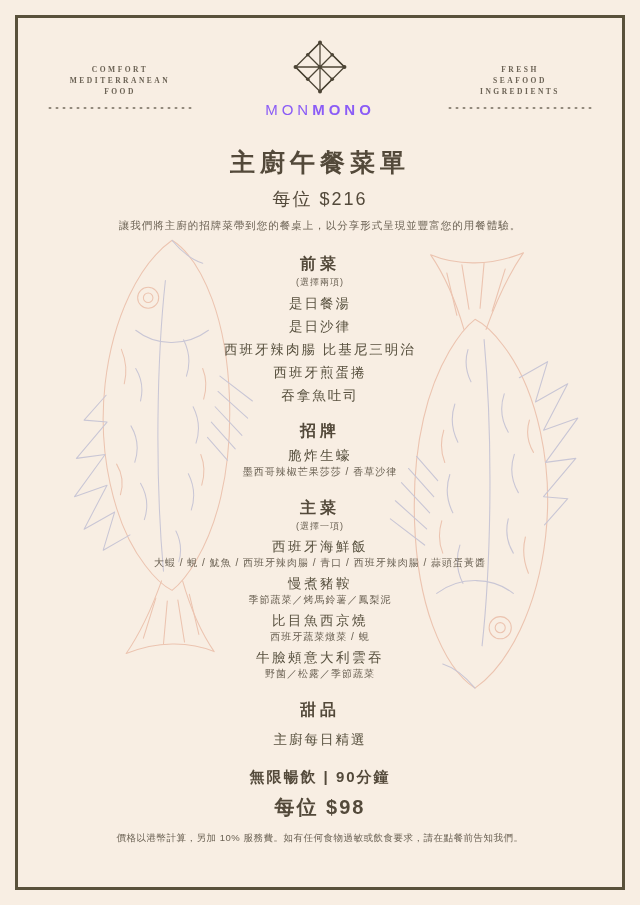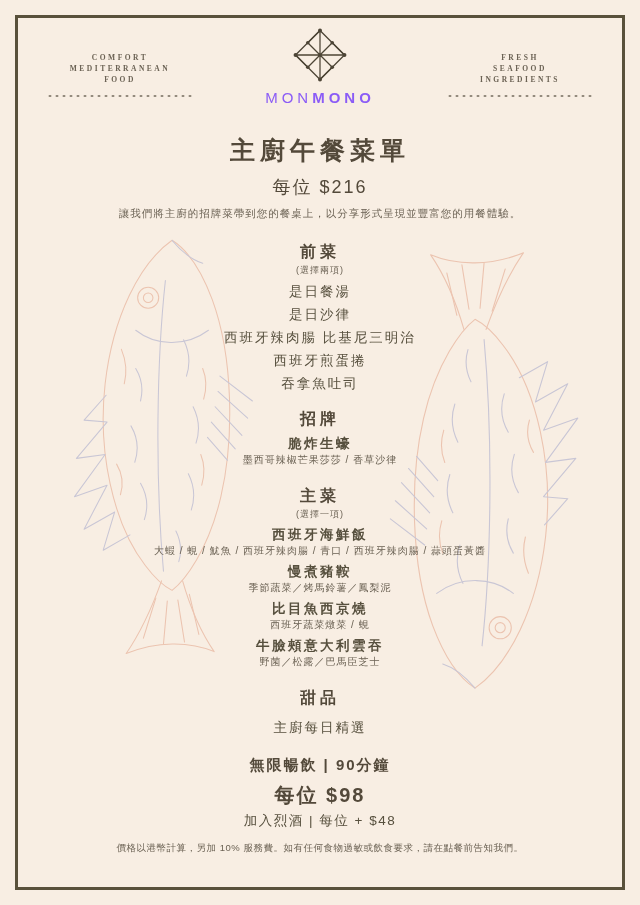--- a/index.html
+++ b/index.html
@@ -21,21 +21,21 @@
     position:absolute;z-index:0;opacity:.55;pointer-events:none;
   }
   .fish-left{left:48px;top:225px;width:252px;height:440px;}
   .fish-right{left:342px;top:220px;width:262px;height:505px;transform:rotate(180deg);}
   .pk{stroke:#e2a287;}
   .bl{stroke:#a3a6ca;}
   .content{
     position:absolute;inset:18px;z-index:1;
     display:flex;flex-direction:column;align-items:center;
     text-align:center;
-    padding-top:8px;box-sizing:border-box;
+    padding-top:20px;box-sizing:border-box;
   }
   
   .header{
     display:flex;align-items:flex-start;justify-content:center;
     width:100%;height:88px;
   }
   .tagline{
     width:190px;margin-top:26px;
     font-family:"Liberation Serif", serif;
     font-size:7.5px;letter-spacing:2.5px;line-height:11px;
@@ -56,21 +56,21 @@
   .menu-title{margin-top:20px;font-size:25px;font-weight:700;letter-spacing:5px;color:#53493a;line-height:32px;}
   .menu-price{margin-top:10px;font-size:18px;letter-spacing:2px;line-height:22px;color:#53493a;}
   .intro{margin-top:8px;font-size:10.5px;letter-spacing:1px;line-height:14px;color:#6b6254;}
   
   .sec-head{font-size:16px;font-weight:700;letter-spacing:4px;line-height:20px;color:#53493a;}
   .sec-note{margin-top:2px;font-size:9px;letter-spacing:1px;line-height:12px;color:#6b6254;}
   .m-appetizers{margin-top:22px;}
   .item{margin-top:8px;font-size:13.5px;letter-spacing:2px;line-height:15px;}
   .items{margin-top:6px;}
   .m-signature{margin-top:18px;}
-  .dish-name{margin-top:7px;font-size:13.5px;font-weight:700;letter-spacing:2.5px;line-height:15px;}
+  .dish-name{margin-top:7px;font-size:13.5px;font-weight:400;letter-spacing:2.5px;line-height:15px;}
   .dish-detail{margin-top:3px;font-size:10px;letter-spacing:1px;line-height:12px;color:#6b6254;}
   .m-mains{margin-top:20px;}
   .m-dessert{margin-top:20px;}
   
   .drinks-head{margin-top:20px;font-size:15px;font-weight:700;letter-spacing:2px;line-height:20px;color:#53493a;}
   .drinks-price{margin-top:8px;font-size:20px;font-weight:700;letter-spacing:2px;line-height:24px;color:#53493a;}
   .drinks-sel{margin-top:10px;font-size:13.5px;letter-spacing:1.5px;line-height:16px;}
   .drinks-addon{margin-top:6px;font-size:13.5px;letter-spacing:1.5px;line-height:16px;}
   
   .footer-note{margin-top:13px;font-size:9.5px;letter-spacing:.5px;line-height:12px;color:#6b6254;}
@@ -176,28 +176,27 @@
     <div>
       <div class="dish-name">慢煮豬鞍</div>
       <div class="dish-detail">季節蔬菜／烤馬鈴薯／鳳梨泥</div>
     </div>
     <div>
       <div class="dish-name">比目魚西京燒</div>
       <div class="dish-detail">西班牙蔬菜燉菜 / 蜆</div>
     </div>
     <div>
       <div class="dish-name">牛臉頰意大利雲吞</div>
-      <div class="dish-detail">野菌／松露／巴馬臣芝士</div>
+      <div class="dish-detail">野菌／松露／季節蔬菜</div>
     </div>
   </div>
 
   <div class="m-dessert">
     <div class="sec-head">甜品</div>
     <div class="item" style="margin-top:12px;">主廚每日精選</div>
   </div>
 
   <div class="drinks-head">無限暢飲 | 90分鐘</div>
   <div class="drinks-price">每位 $98</div>
-  <div class="drinks-addon">加入烈酒 | 每位 + $48</div>
 
   <div class="footer-note">價格以港幣計算，另加 10% 服務費。如有任何食物過敏或飲食要求，請在點餐前告知我們。</div>
 
 </div>
 
 </body></html>

